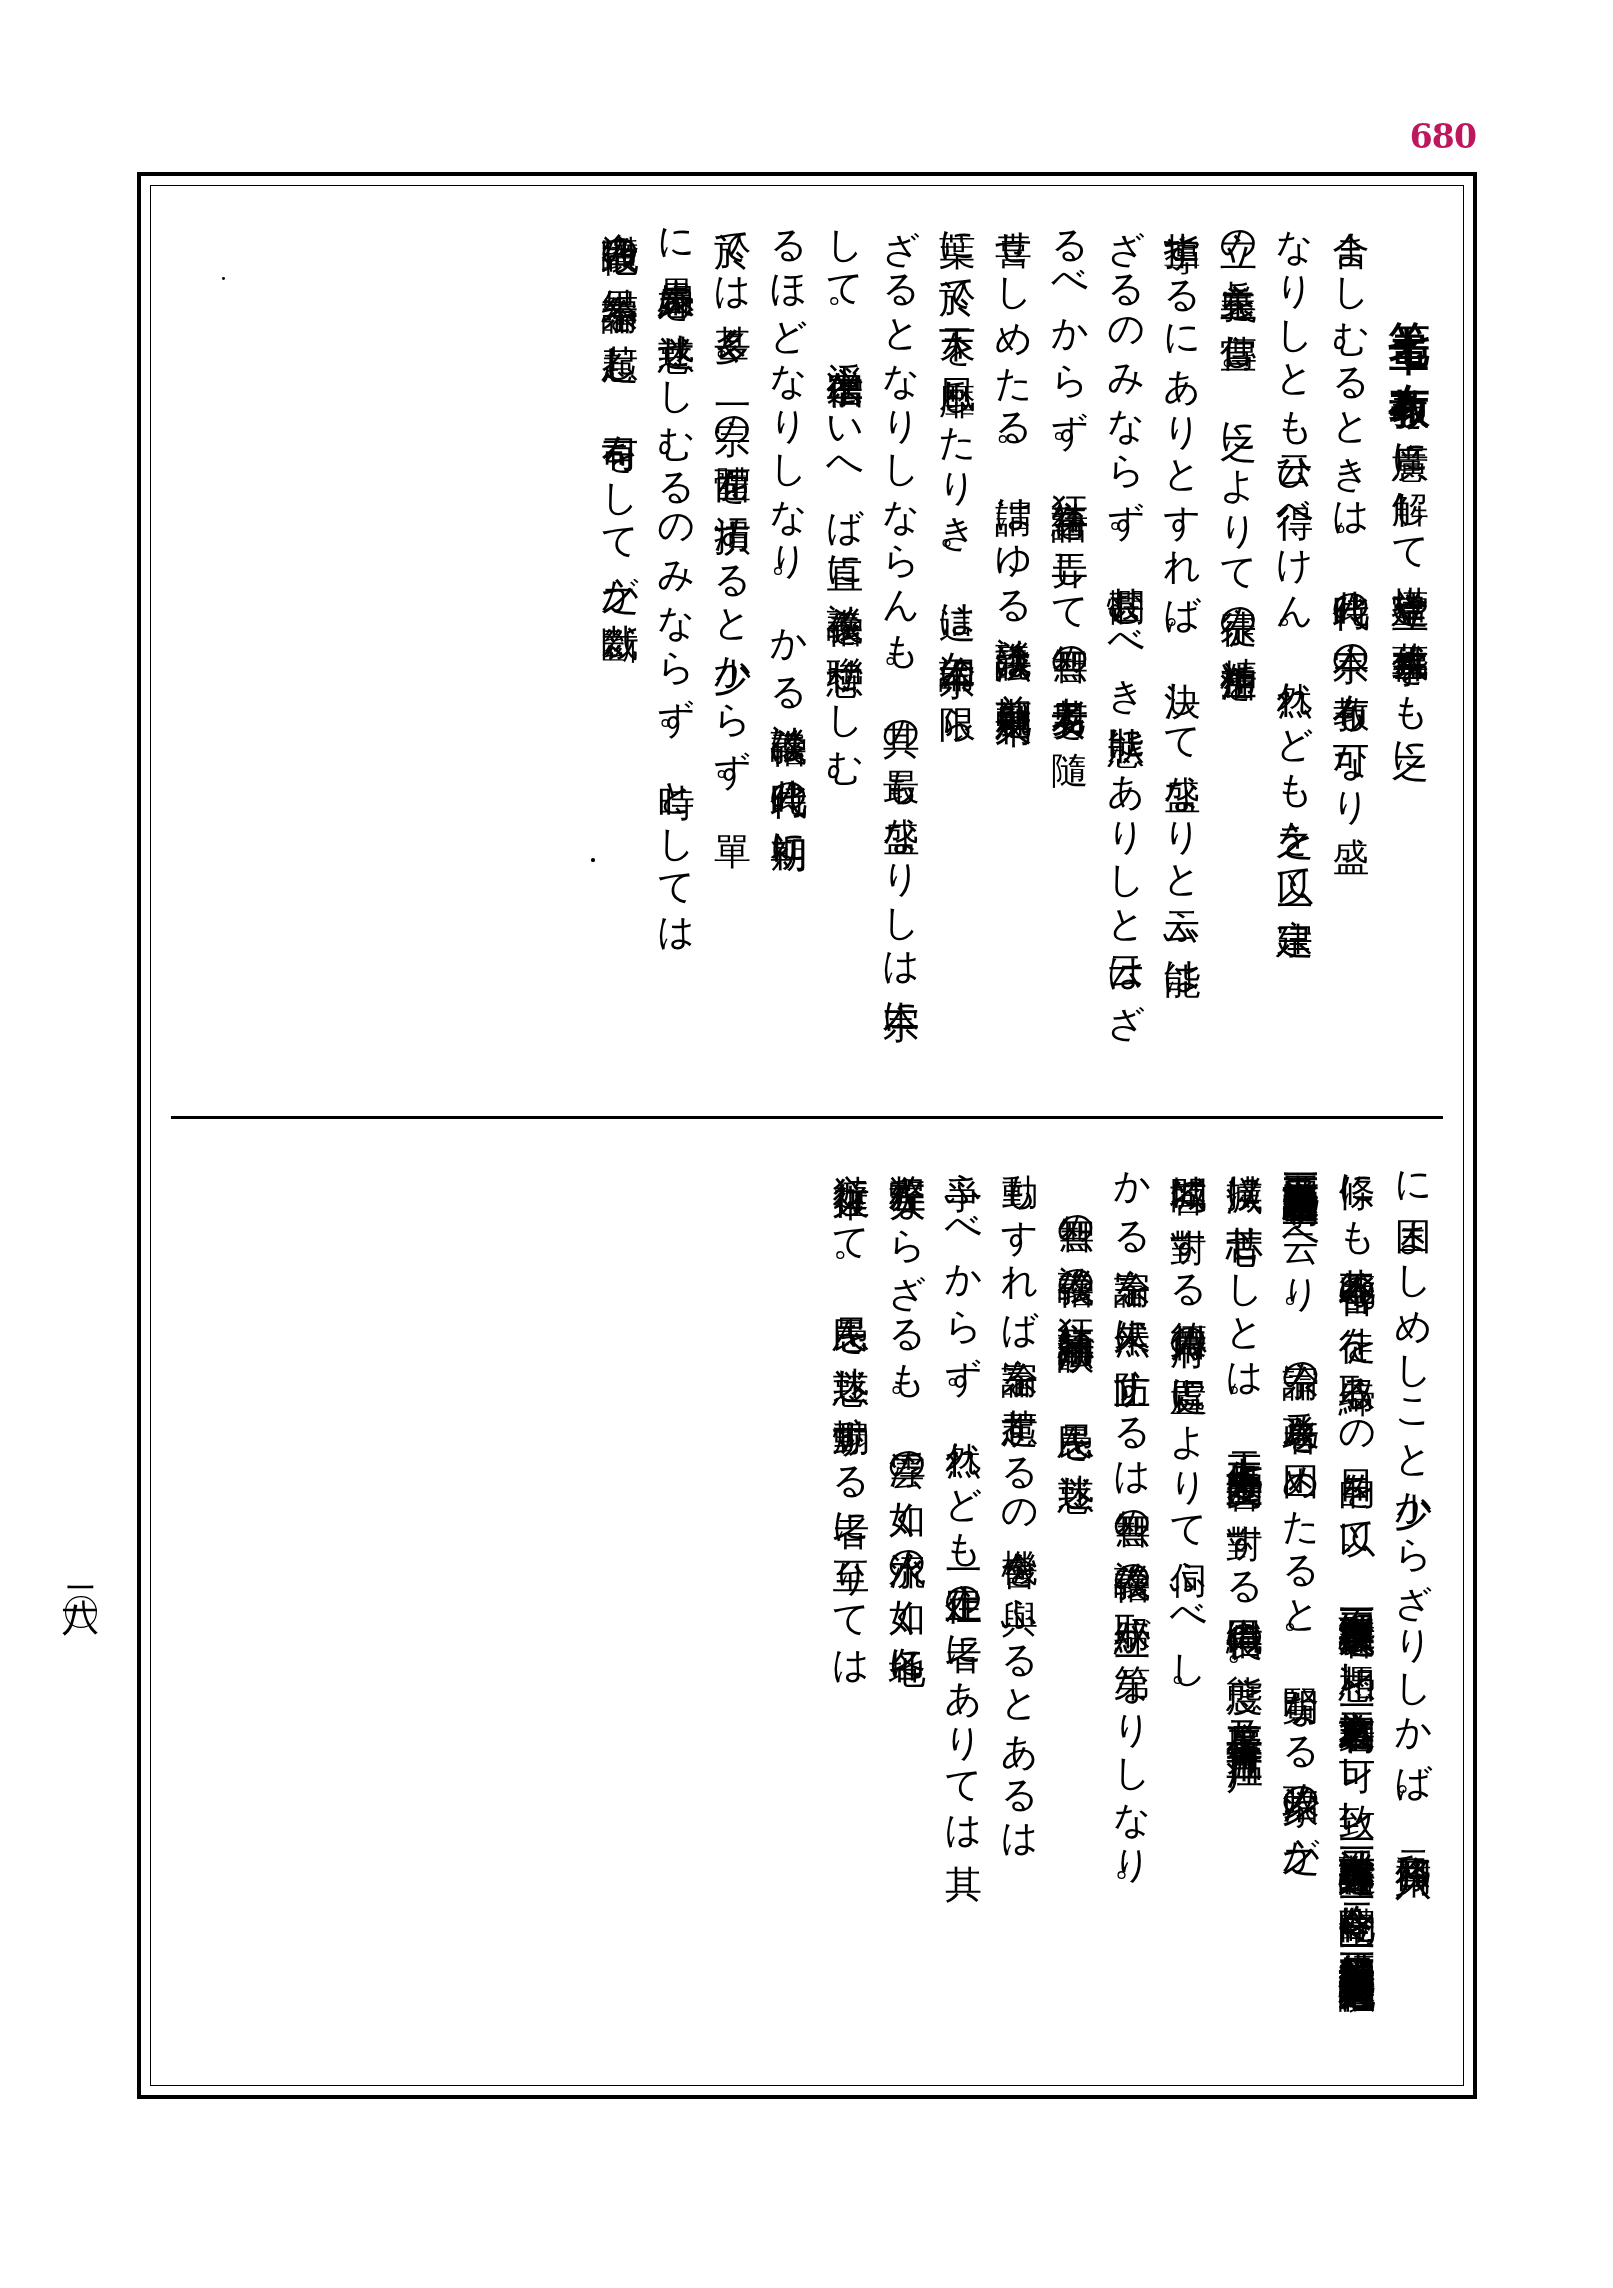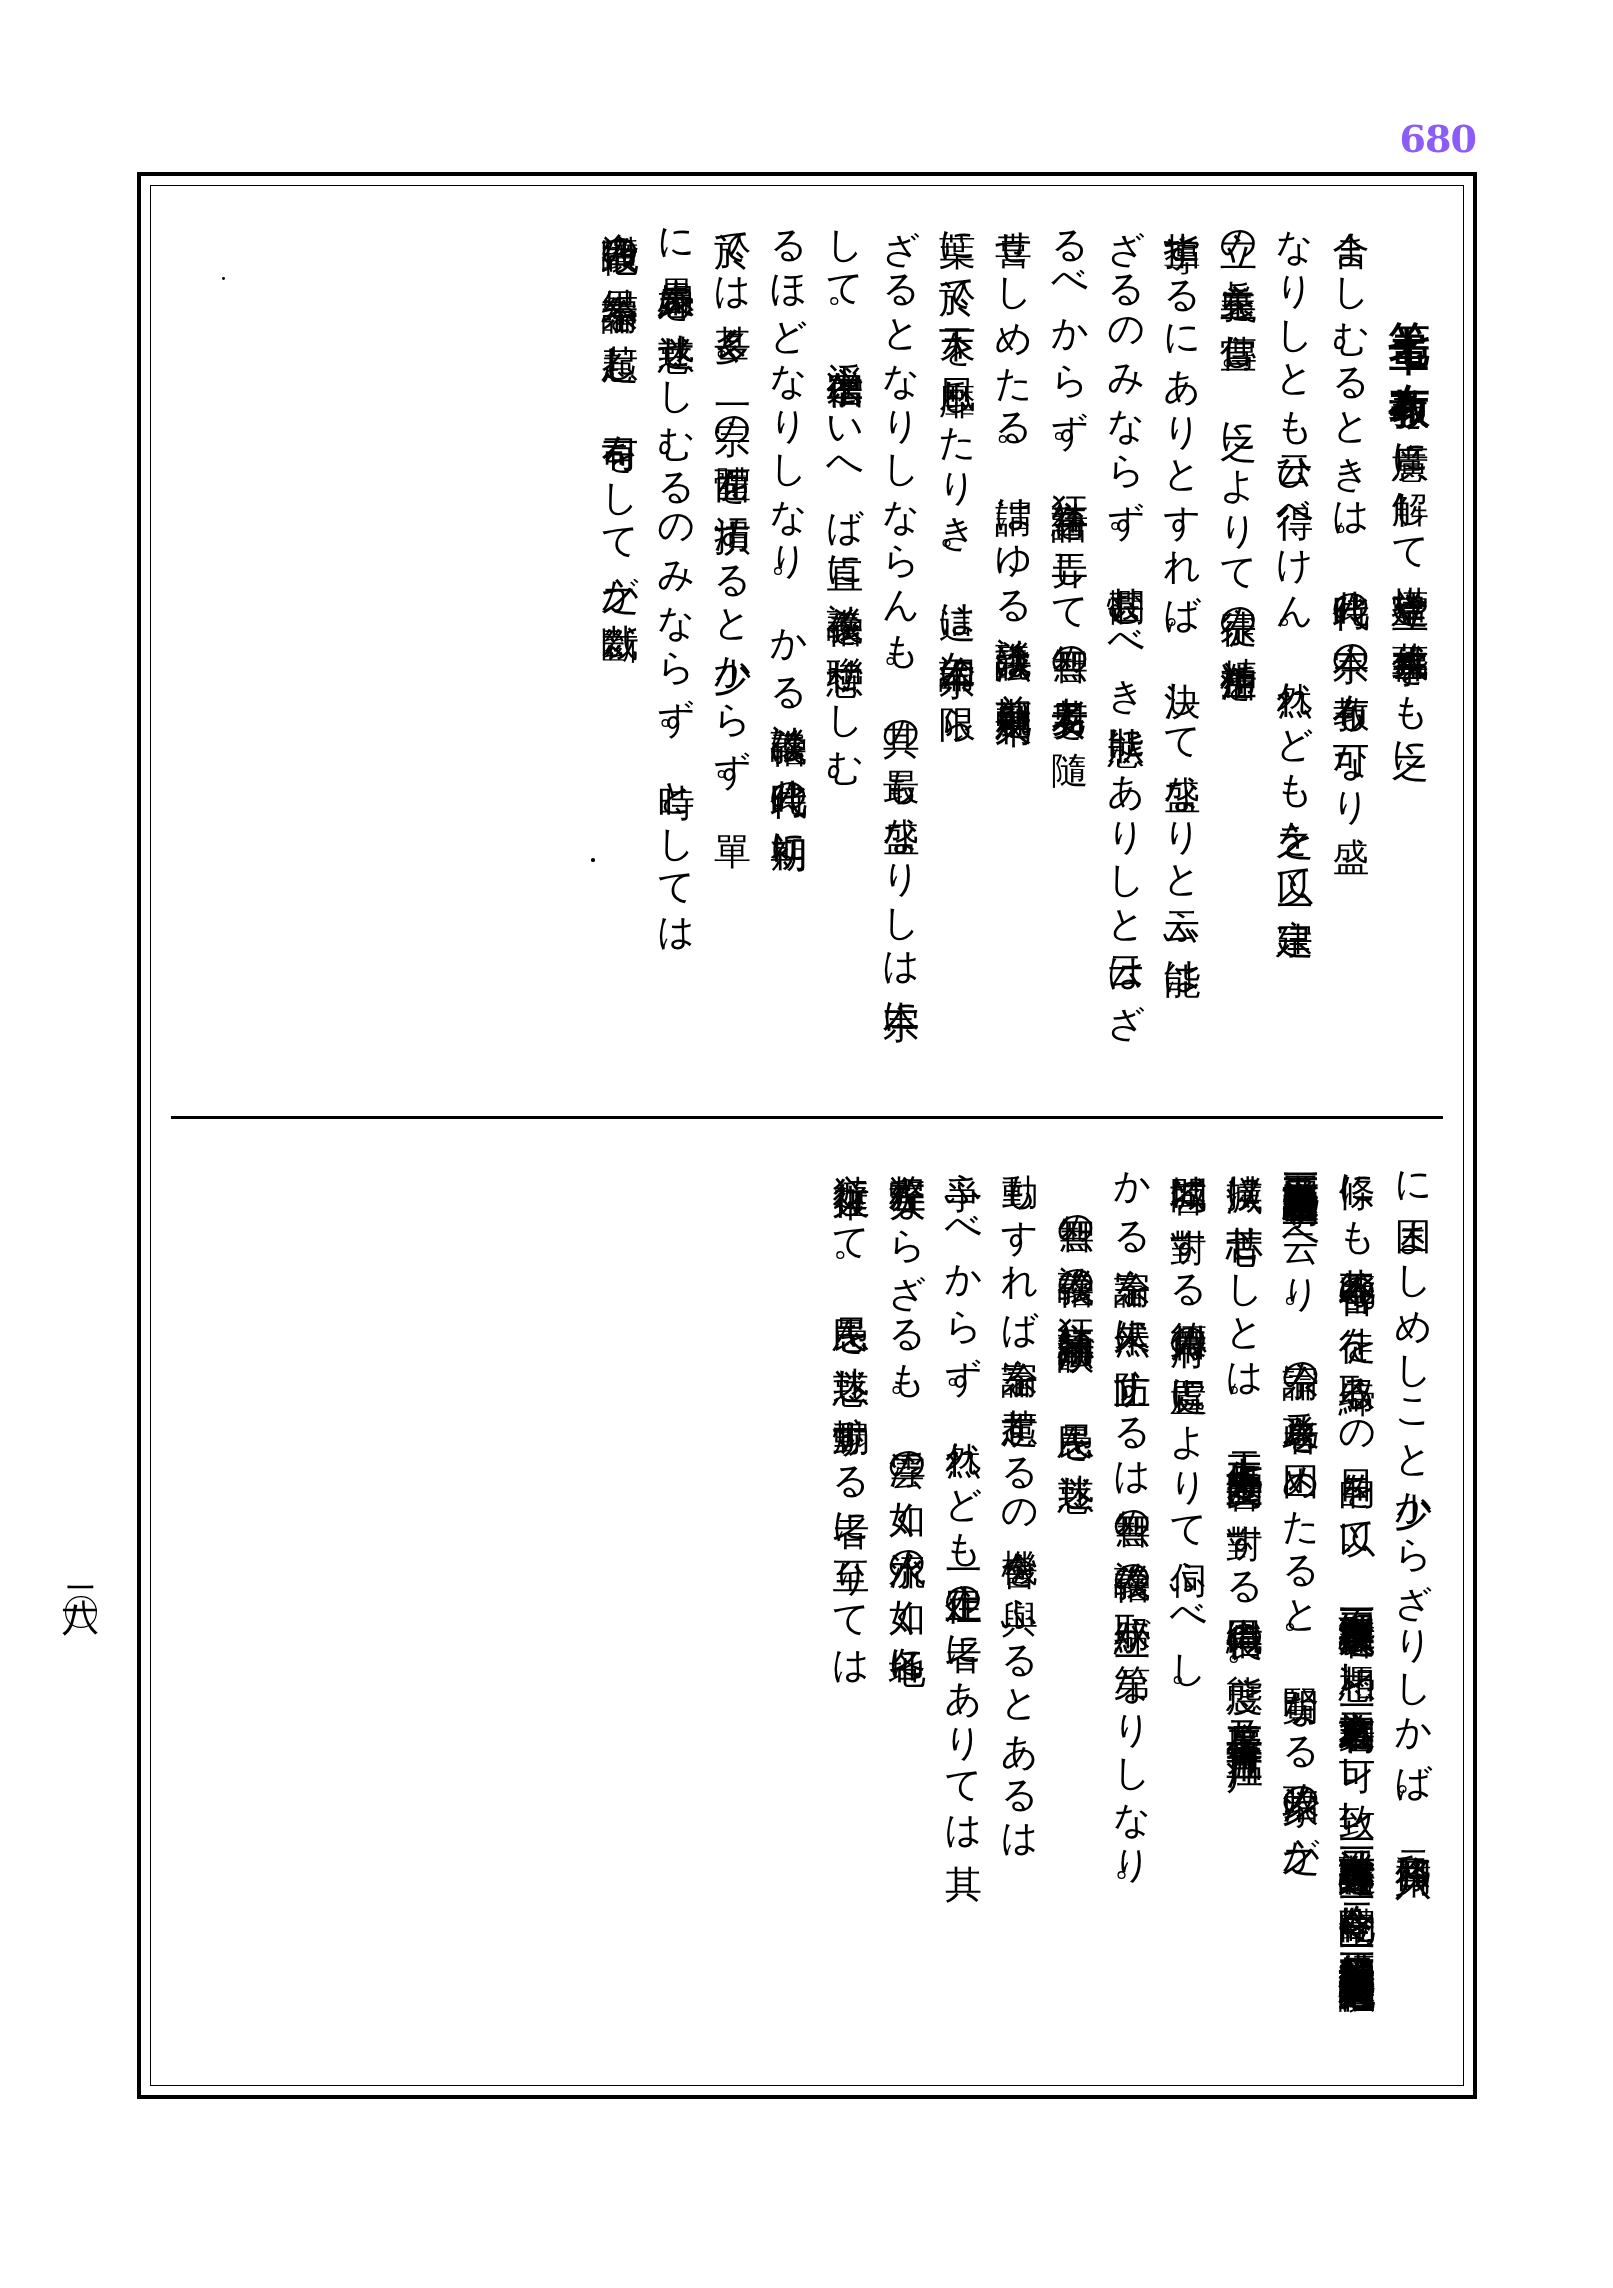--- a/index.html
+++ b/index.html
@@ -15,23 +15,23 @@
     overflow: hidden;
   }
 
   
   #page-number-top {
     position: absolute;
     top: 120px;
     right: 137px;
     font-family: "DejaVu Serif", "Liberation Serif", serif;
     font-weight: 700;
-    font-size: 38px;
+    font-size: 33px;
     letter-spacing: -0.9px;
-    color: #8b5cf6;
+    color: #be185d;
     line-height: 1;
   }
 
   
   #page-frame {
     position: absolute;
     left: 137px;
     top: 172px;
     width: 1340px;
     height: 1927px;

